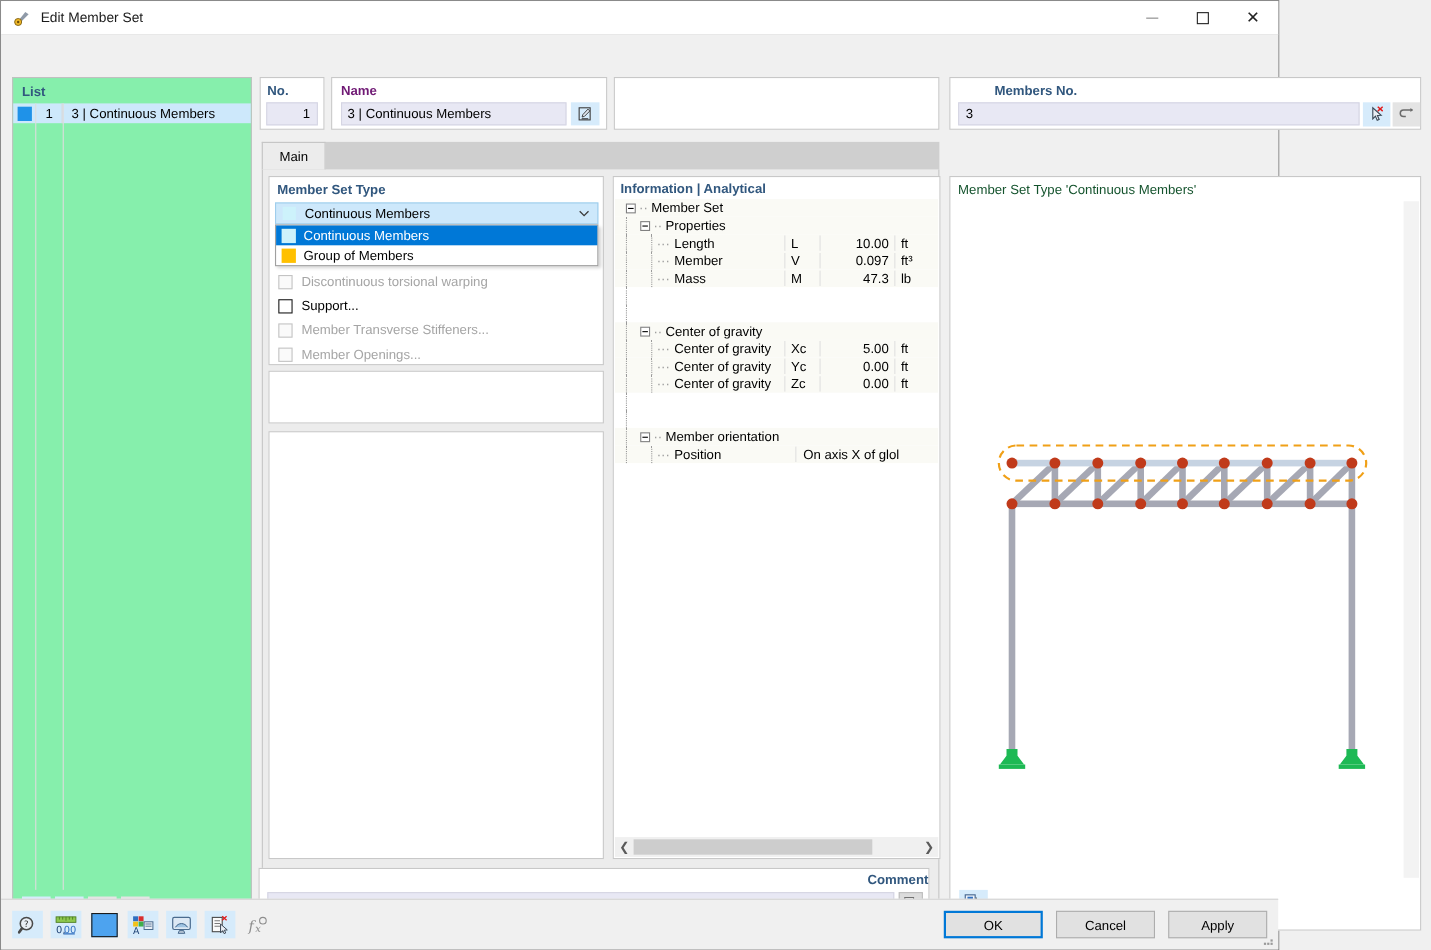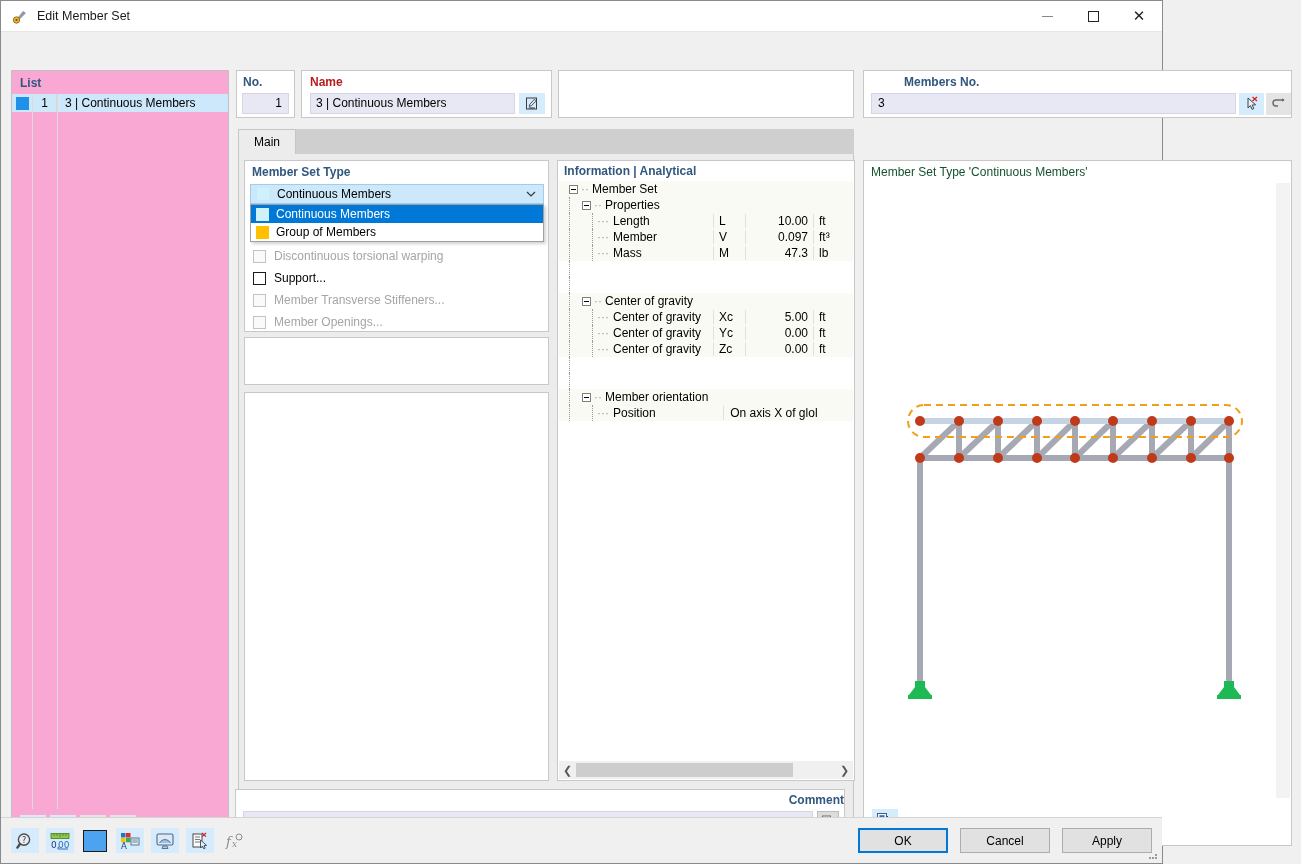--- a/index.html
+++ b/index.html
@@ -53,21 +53,21 @@
   .panel {
     background: #fff;
     border: 1px solid #c8c8c8;
     position: absolute;
   }
   .grouplabel {
     color: #31577e; font-weight: bold; font-size: 12px;
   }
 
   
-  #list-panel { left: 10px; top: 38px; width: 218px; height: 776px; background: #f9a8d4; border: 1px solid #c0c0c0;}
+  #list-panel { left: 10px; top: 38px; width: 218px; height: 776px; background: #86efac; border: 1px solid #c0c0c0;}
   #list-header { padding: 5px 8px 4px 8px; font-weight: bold; color: #31577e; font-size: 12px; }
   #list-rows { position: absolute; left: 0; right: 0; top: 23px; bottom: 36px; }
   .list-row {
     display: flex; align-items: center; height: 18px;
     background: #cde8fb;
   }
   .list-swatch { width: 13px; height: 13px; background: #1f92e8; margin-left: 4px; margin-right: 5px; flex: 0 0 13px;}
   .list-idx { width: 22px; text-align: right; padding-right: 8px; font-size: 12px; }
   .list-sep { width: 1px; background: #d7d7d7; height: 18px; }
   .list-name { padding-left: 8px; font-size: 12px; }
@@ -92,21 +92,21 @@
   #no-panel { left: 235px; top: 38px; width: 59px; height: 48px; }
   #no-label { padding: 4px 0 0 6px; font-weight: bold; color: #31577e; }
   #no-input {
     position: absolute; left: 5px; right: 5px; top: 22px; height: 21px;
     background: #e8e8f4; border: 1px solid #d5d5e3; text-align: right;
     padding-right: 6px; line-height: 19px; font-size: 12px;
   }
 
   
   #name-panel { left: 300px; top: 38px; width: 251px; height: 48px; }
-  #name-label { padding: 4px 0 0 8px; font-weight: bold; color: #b91c1c; }
+  #name-label { padding: 4px 0 0 8px; font-weight: bold; color: #701a75; }
   #name-input {
     position: absolute; left: 8px; top: 22px; width: 205px; height: 21px;
     background: #e8e8f4; border: 1px solid #d5d5e3;
     padding-left: 5px; line-height: 19px; font-size: 12px;
   }
   #name-edit-btn {
     position: absolute; left: 217px; top: 22px; width: 26px; height: 21px;
     background: #d6ebfb; display: flex; align-items: center; justify-content: center;
   }
 

